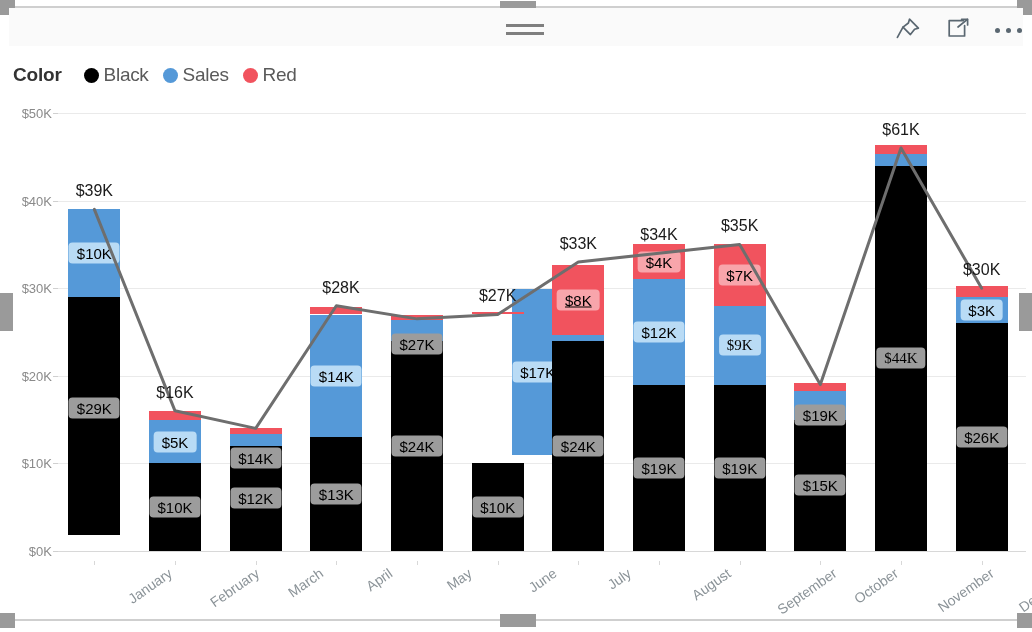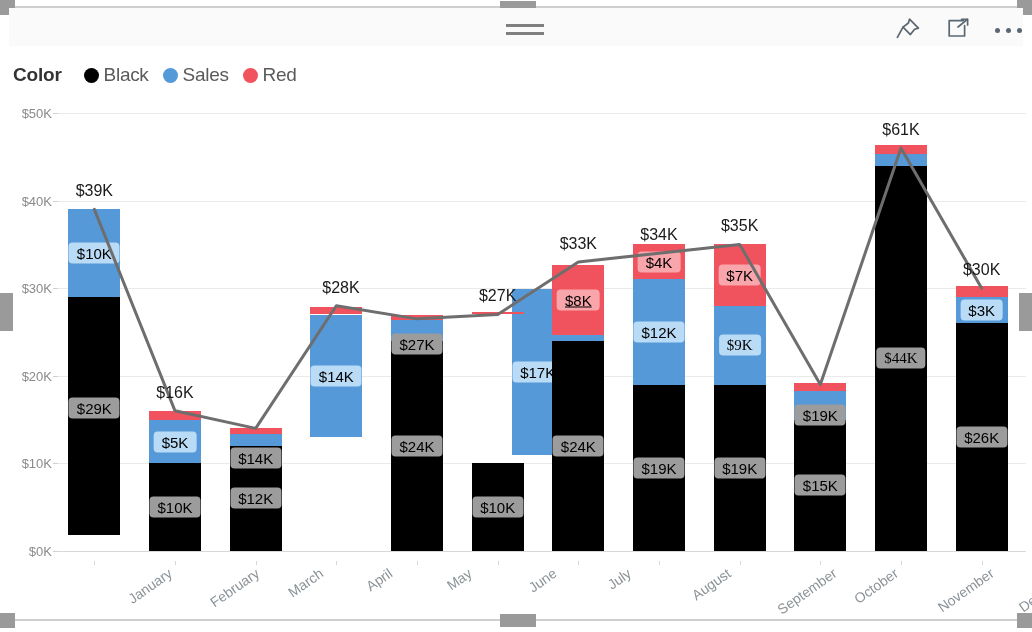--- a/index.html
+++ b/index.html
@@ -322,20 +322,23 @@
           <div class="seg red" style="bottom: 131.4px; height: 8.76px;"></div>
         </div>
         <div class="bar-group" style="left: 171.667px; width: 52px; bottom: 9px; height: 122.64px;">
           <div class="seg black" style="bottom: 0px; height: 105.12px;">
             <span class="seg-label on-black" style="top: 50%;">$12K</span>
           </div>
           <div class="seg blue" style="bottom: 105.12px; height: 12.264px;"></div>
           <div class="seg red" style="bottom: 117.384px; height: 6.132px;"></div>
         </div>
         <div class="bar-group" style="left: 252.333px; width: 52px; bottom: 9px; height: 245.28px;">
+          <div class="seg black" style="bottom: 0px; height: 113.88px;">
+            <span class="seg-label on-black" style="top: 50%;">$13K</span>
+          </div>
           <div class="seg blue" style="bottom: 113.88px; height: 122.64px;">
             <span class="seg-label on-blue" style="top: 50%;">$14K</span>
           </div>
           <div class="seg red" style="bottom: 236.52px; height: 7.884px;"></div>
         </div>
         <div class="bar-group" style="left: 333px; width: 52px; bottom: 9px; height: 236.52px;">
           <div class="seg black" style="bottom: 0px; height: 210.24px;">
             <span class="seg-label on-black" style="top: 50%;">$24K</span>
           </div>
           <div class="seg blue" style="bottom: 210.24px; height: 21.024px;"></div>

